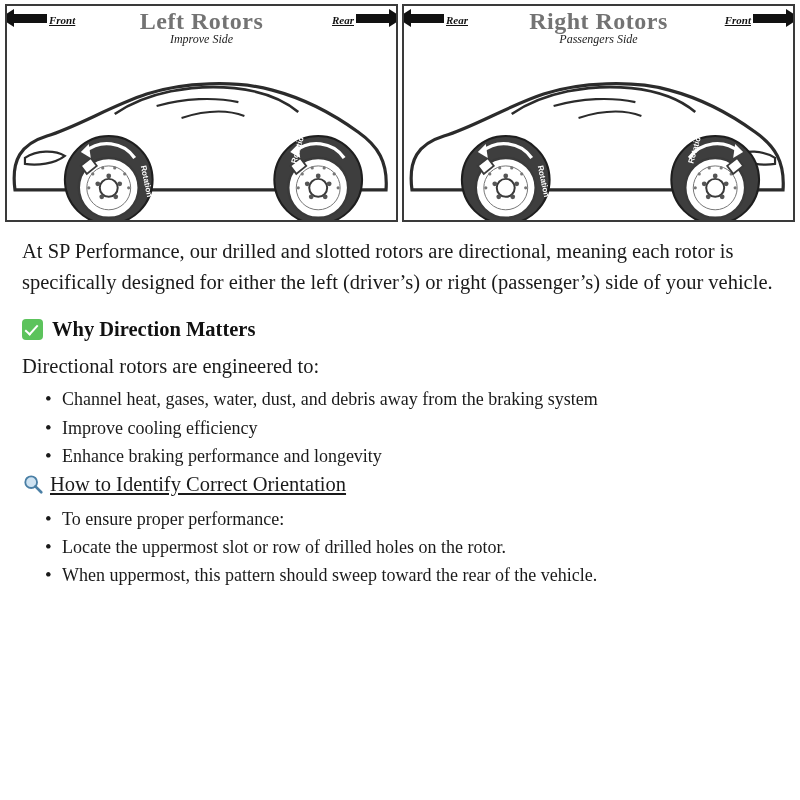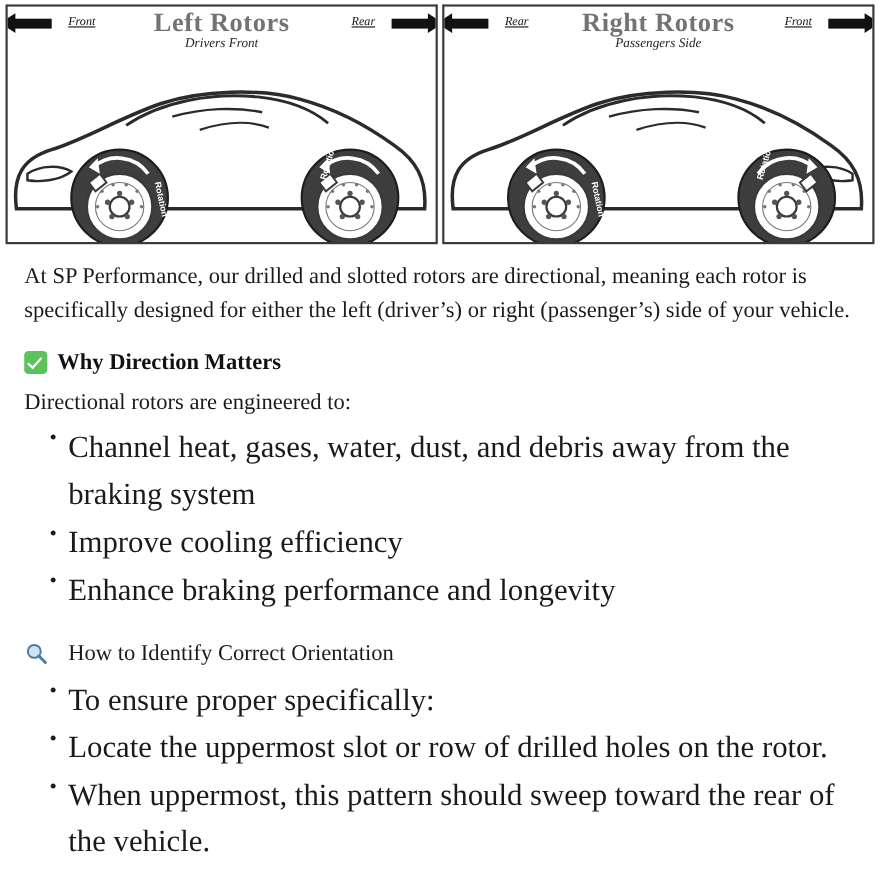--- a/index.html
+++ b/index.html
@@ -58,24 +58,24 @@
     right: 0;
     text-align: center;
     font-style: italic;
     font-size: 12px;
     color: #222;
   }
   .dir-tag {
     position: absolute;
     top: 8px;
     display: flex;
-    align-items: flex-end;
-    gap: 15px;
+    align-items: flex-start;
+    gap: 2px;
     font-size: 11px;
-    font-weight: normal;
+    font-weight: bold;
     font-style: italic;
     color: #111;
   }
   .dir-tag.left { left: 6px; }
   .dir-tag.right { right: 6px; }
   .dir-tag .label {
     text-decoration: underline;
   }
   .arrow-bar {
     position: relative;
@@ -153,40 +153,41 @@
     top: 3px;
     width: 5px;
     height: 11px;
     border: solid #ffffff;
     border-width: 0 2.6px 2.6px 0;
     transform: rotate(42deg);
   }
   .heading2 {
     display: flex;
     align-items: center;
-    gap: 18px;
-    margin: 24px 0 10px 0;
+    gap: 6px;
+    margin: 2px 0 10px 0;
+    text-decoration: underline;
   }
   .heading2-text {
     font-size: 20.5px;
     color: #1a1a1a;
   }
   .mag-icon {
     flex: 0 0 auto;
     width: 22px;
     height: 22px;
   }
   ul.bullets {
     margin: 2px 0 2px 0;
     padding-left: 40px;
     list-style: none;
   }
   ul.bullets li {
     position: relative;
-    font-size: 28px;
+    font-size: 18px;
     line-height: 1.52;
     margin-bottom: 1px;
     color: #1a1a1a;
   }
   ul.bullets li::before {
     content: "\2022";
     position: absolute;
     left: -17px;
     top: -1px;
     font-size: 19px;
@@ -196,21 +197,21 @@
 </style>
 </head>
 <body>
 
 <div class="page">
 
   <div class="diagram">
 
     <div class="panel">
       <div class="panel-title">Left Rotors</div>
-      <div class="panel-sub">Drivers Front</div>
+      <div class="panel-sub">Improve Side</div>
 
       <div class="dir-tag left">
         <div class="arrow-bar to-left"></div>
         <span class="label">Front</span>
       </div>
       <div class="dir-tag right">
         <span class="label">Rear</span>
         <div class="arrow-bar to-right"></div>
       </div>
 
@@ -362,19 +363,19 @@
 
     <div class="heading2">
       <svg class="mag-icon" viewBox="0 0 24 24">
         <circle cx="10" cy="10" r="6.4" fill="#cfe3f2" stroke="#4a7fa5" stroke-width="2"></circle>
         <line x1="14.6" y1="14.6" x2="21" y2="21" stroke="#4a7fa5" stroke-width="3" stroke-linecap="round"></line>
       </svg>
       <span class="heading2-text">How to Identify Correct Orientation</span>
     </div>
 
     <ul class="bullets tight">
-      <li>To ensure proper specifically:</li>
+      <li>To ensure proper performance:</li>
       <li>Locate the uppermost slot or row of drilled holes on the rotor.</li>
       <li>When uppermost, this pattern should sweep toward the rear of the vehicle.</li>
     </ul>
 
   </div>
 </div>
 
 </body></html>

